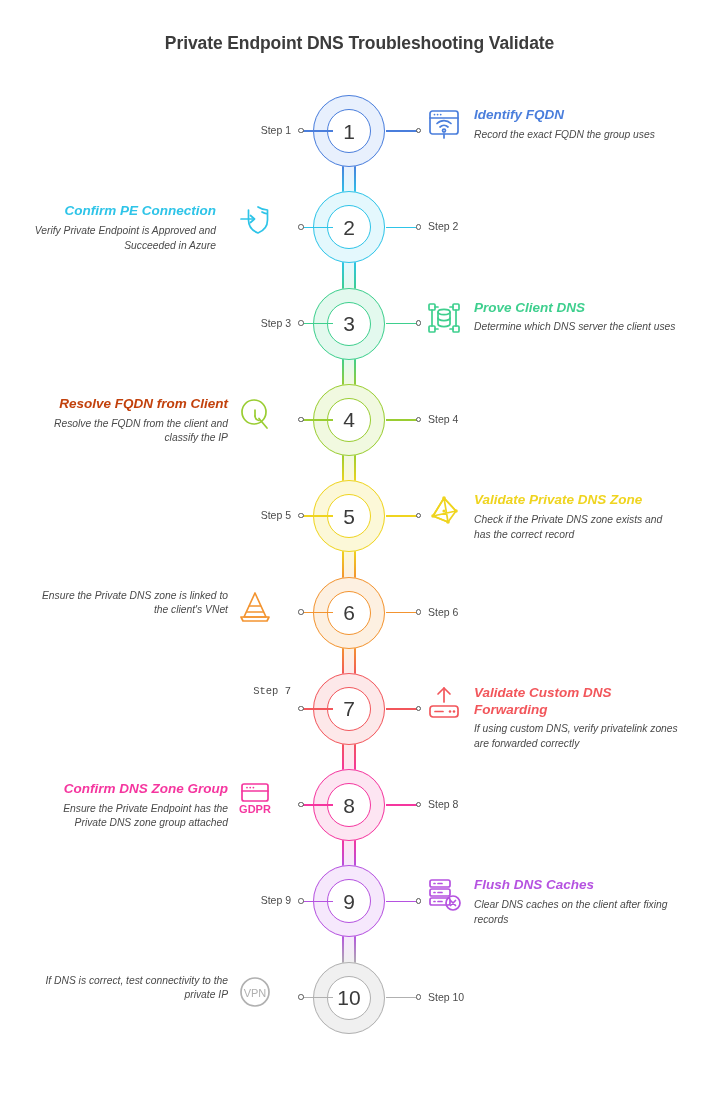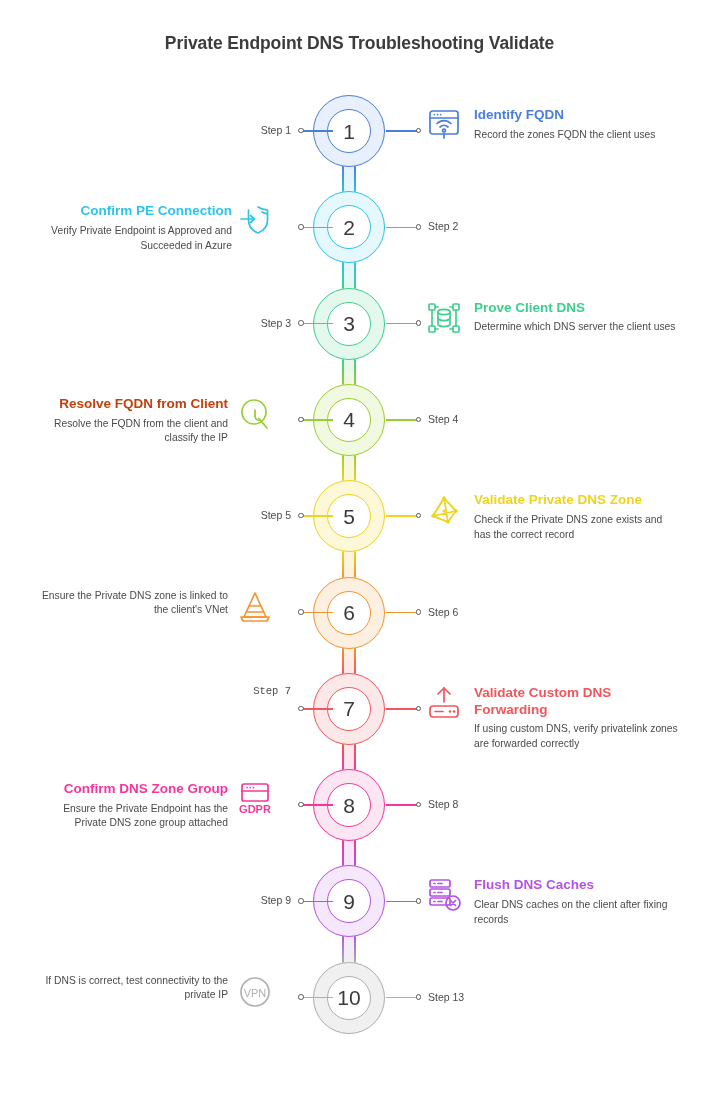--- a/index.html
+++ b/index.html
@@ -63,21 +63,21 @@
 
   
   .steplab {
     position: absolute; font-size: 10.5px; color: #4b4b4b;
     white-space: nowrap;
   }
   .steplab.r { left: 428px; text-align: center; }
   .steplab.l { right: 428px; text-align: right; }
 
   
-  .content { position: absolute; width: 240px; }
+  .content { position: absolute; width: 240px; font-style: italic; }
   .content.r { left: 424px; text-align: left; }
   .content.l { right: 424px; text-align: right; }
   .content .ctitle {
     font-size: 13.5px; font-weight: bold; line-height: 1.24;
     margin-bottom: 4px;
   }
   .content .cdesc {
     font-size: 10.3px; color: #4a4a4a; line-height: 1.42;
   }
 
@@ -217,38 +217,38 @@
         <circle cx="13.6" cy="9.6" r="0.9" fill="#4A7EDC"></circle>
         <circle cx="16.7" cy="9.6" r="0.9" fill="#4A7EDC"></circle>
         <path d="M13 18.5a10 10 0 0 1 14 0" fill="none" stroke="#4A7EDC" stroke-width="1.7" stroke-linecap="round" stroke-linejoin="round"></path>
         <path d="M16 22a6 6 0 0 1 8 0" fill="none" stroke="#4A7EDC" stroke-width="1.7" stroke-linecap="round" stroke-linejoin="round"></path>
         <circle cx="20" cy="25.6" r="1.5" fill="none" stroke="#4A7EDC" stroke-width="1.7" stroke-linecap="round" stroke-linejoin="round"></circle>
         <path d="M20 29v4" fill="none" stroke="#4A7EDC" stroke-width="1.7" stroke-linecap="round" stroke-linejoin="round"></path>
       </svg>
     </div>
     <div class="content r" style="top: 107px; left: 474px; width: 205px;">
       <div class="ctitle" style="color:#4A7EDC">Identify FQDN</div>
-      <div class="cdesc">Record the zones FQDN the client uses</div>
+      <div class="cdesc">Record the exact FQDN the group uses</div>
     </div>
     <div class="conn left" style="top: 226.5px; background: rgb(46, 196, 232);">
       <span class="dot" style="border-color:#555"></span>
     </div>
     <div class="conn right" style="top: 226.5px; background: rgb(46, 196, 232);">
       <span class="dot"></span>
     </div>
     <div class="steplab r" style="top: 220.3px;">Step 2</div>
     <div class="iconbox" style="top: 201.3px; left: 235px;">
       <svg viewBox="0 0 40 40">
         <path d="M23 6c4 2.6 7 3 9.5 3v10c0 7-4.5 11-9.5 13-5-2-9.5-6-9.5-13V9" fill="none" stroke="#2EC4E8" stroke-width="1.7" stroke-linecap="round" stroke-linejoin="round"></path>
         <path d="M6 18h13" fill="none" stroke="#2EC4E8" stroke-width="1.7" stroke-linecap="round" stroke-linejoin="round"></path>
         <path d="M15.5 14.5 19.5 18l-4 3.5" fill="none" stroke="#2EC4E8" stroke-width="1.7" stroke-linecap="round" stroke-linejoin="round"></path>
         <path d="M27 11c2 1.3 3.4 1.6 4.6 1.6" fill="none" stroke="#2EC4E8" stroke-width="1.7" stroke-linecap="round" stroke-linejoin="round"></path>
       </svg>
     </div>
-    <div class="content l" style="top: 203.3px; left: 34px; width: 198px;">
+    <div class="content l" style="top: 203.3px; left: 18px; width: 198px;">
       <div class="ctitle" style="color:#2EC4E8">Confirm PE Connection</div>
       <div class="cdesc">Verify Private Endpoint is Approved and Succeeded in Azure</div>
     </div>
     <div class="conn right" style="top: 322.8px; background: rgb(62, 207, 142);">
       <span class="dot" style="border-color:#555"></span>
     </div>
     <div class="conn left" style="top: 322.8px; background: rgb(62, 207, 142);">
       <span class="dot"></span>
     </div>
     <div class="steplab l" style="top: 316.6px;">Step 3</div>
@@ -388,21 +388,21 @@
     <div class="content r" style="top: 877.4px; left: 474px; width: 205px;">
       <div class="ctitle" style="color:#B552E0">Flush DNS Caches</div>
       <div class="cdesc">Clear DNS caches on the client after fixing records</div>
     </div>
     <div class="conn left" style="top: 996.9px; background: rgb(176, 176, 176);">
       <span class="dot" style="border-color:#555"></span>
     </div>
     <div class="conn right" style="top: 996.9px; background: rgb(176, 176, 176);">
       <span class="dot"></span>
     </div>
-    <div class="steplab r" style="top: 990.7px;">Step 13</div>
+    <div class="steplab r" style="top: 990.7px;">Step 10</div>
     <div class="iconbox" style="top: 971.7px; left: 235px;">
       <svg viewBox="0 0 40 40">
         <circle cx="20" cy="20" r="14" fill="none" stroke="#B0B0B0" stroke-width="1.7" stroke-linecap="round" stroke-linejoin="round"></circle>
         <text x="20" y="24.5" text-anchor="middle" font-family="Liberation Sans, sans-serif" font-size="11" fill="#B0B0B0">VPN</text>
       </svg>
     </div>
     <div class="content l" style="top: 973.7px; left: 30px; width: 198px;">
       <div class="cdesc">If DNS is correct, test connectivity to the private IP</div>
     </div>
   </div>

